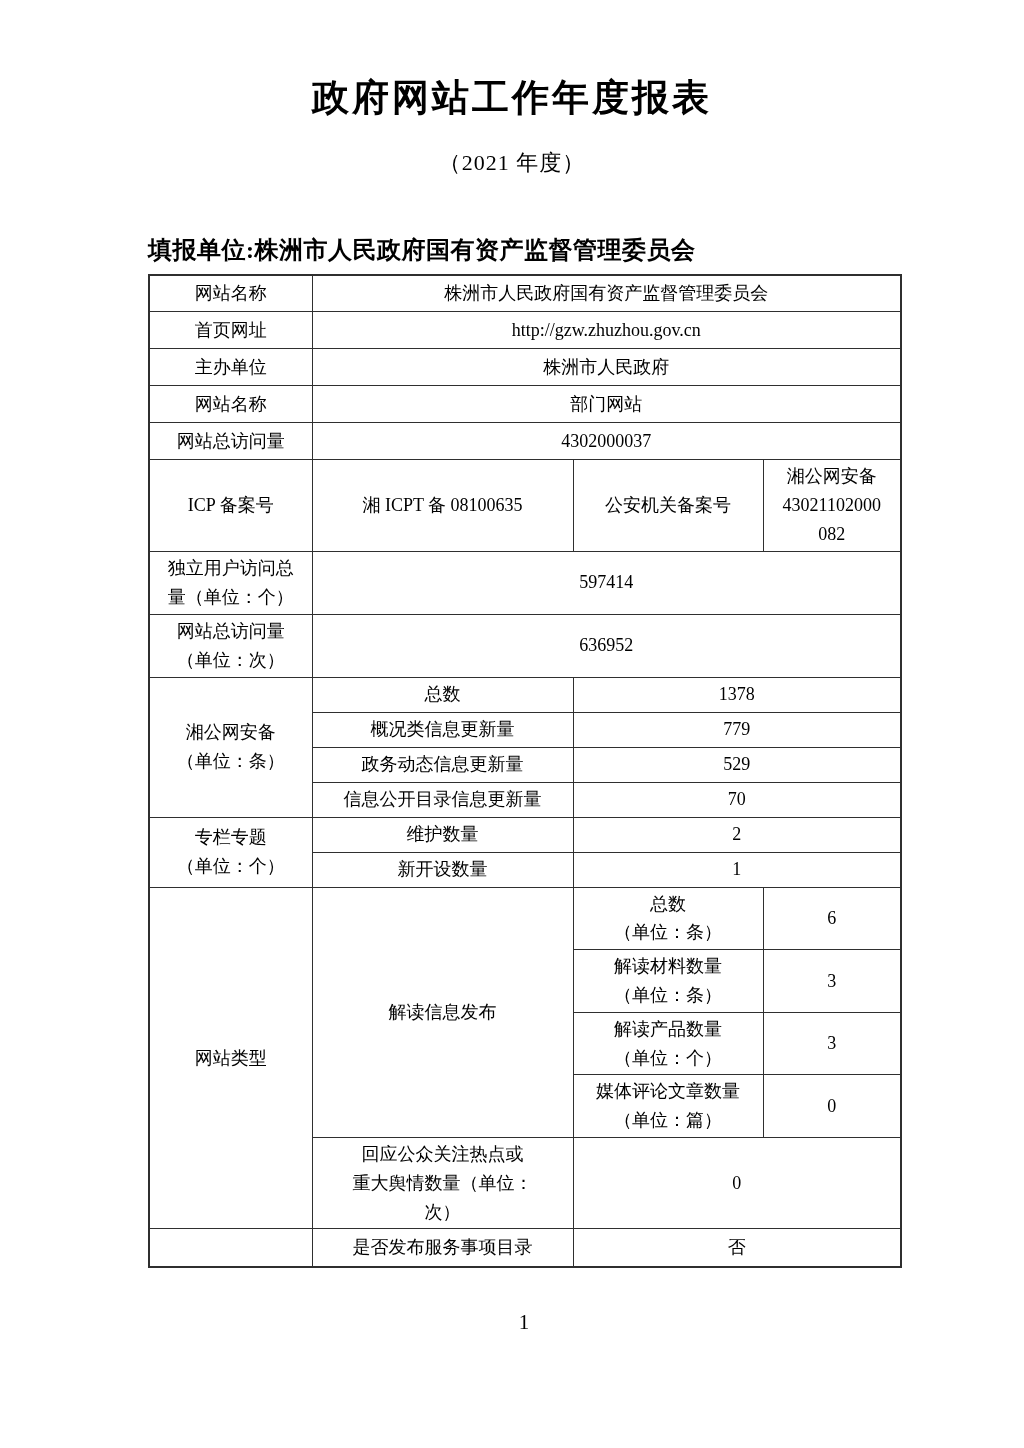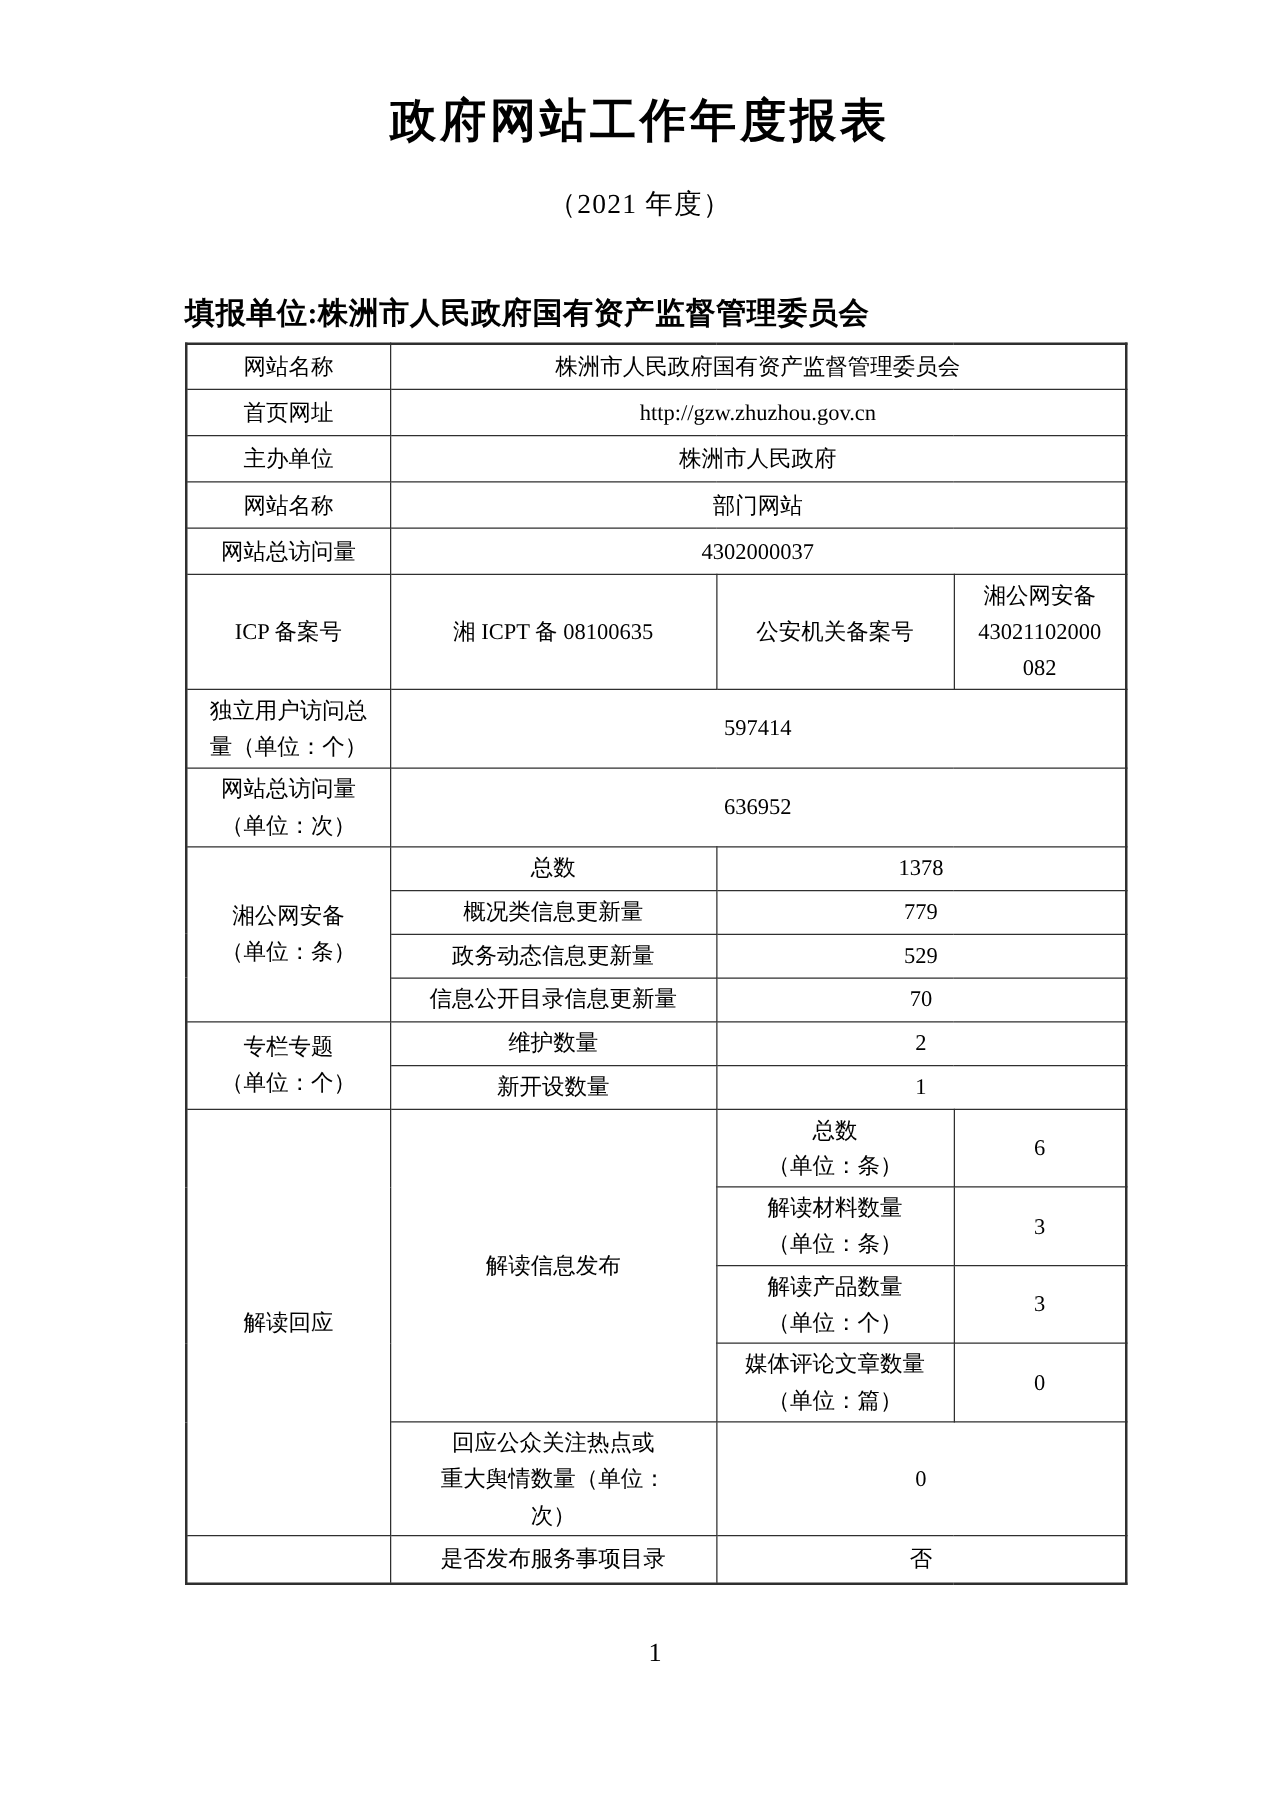--- a/index.html
+++ b/index.html
@@ -146,21 +146,21 @@
         <td rowspan="2">专栏专题
 （单位：个）</td>
         <td>维护数量</td>
         <td colspan="2">2</td>
       </tr>
       <tr class="r35">
         <td>新开设数量</td>
         <td colspan="2">1</td>
       </tr>
       <tr class="r59">
-        <td rowspan="5">解读回应</td>
+        <td rowspan="5">网站类型</td>
         <td rowspan="4">解读信息发布</td>
         <td>总数
 （单位：条）</td>
         <td>6</td>
       </tr>
       <tr class="r59">
         <td>解读材料数量
 （单位：条）</td>
         <td>3</td>
       </tr>

